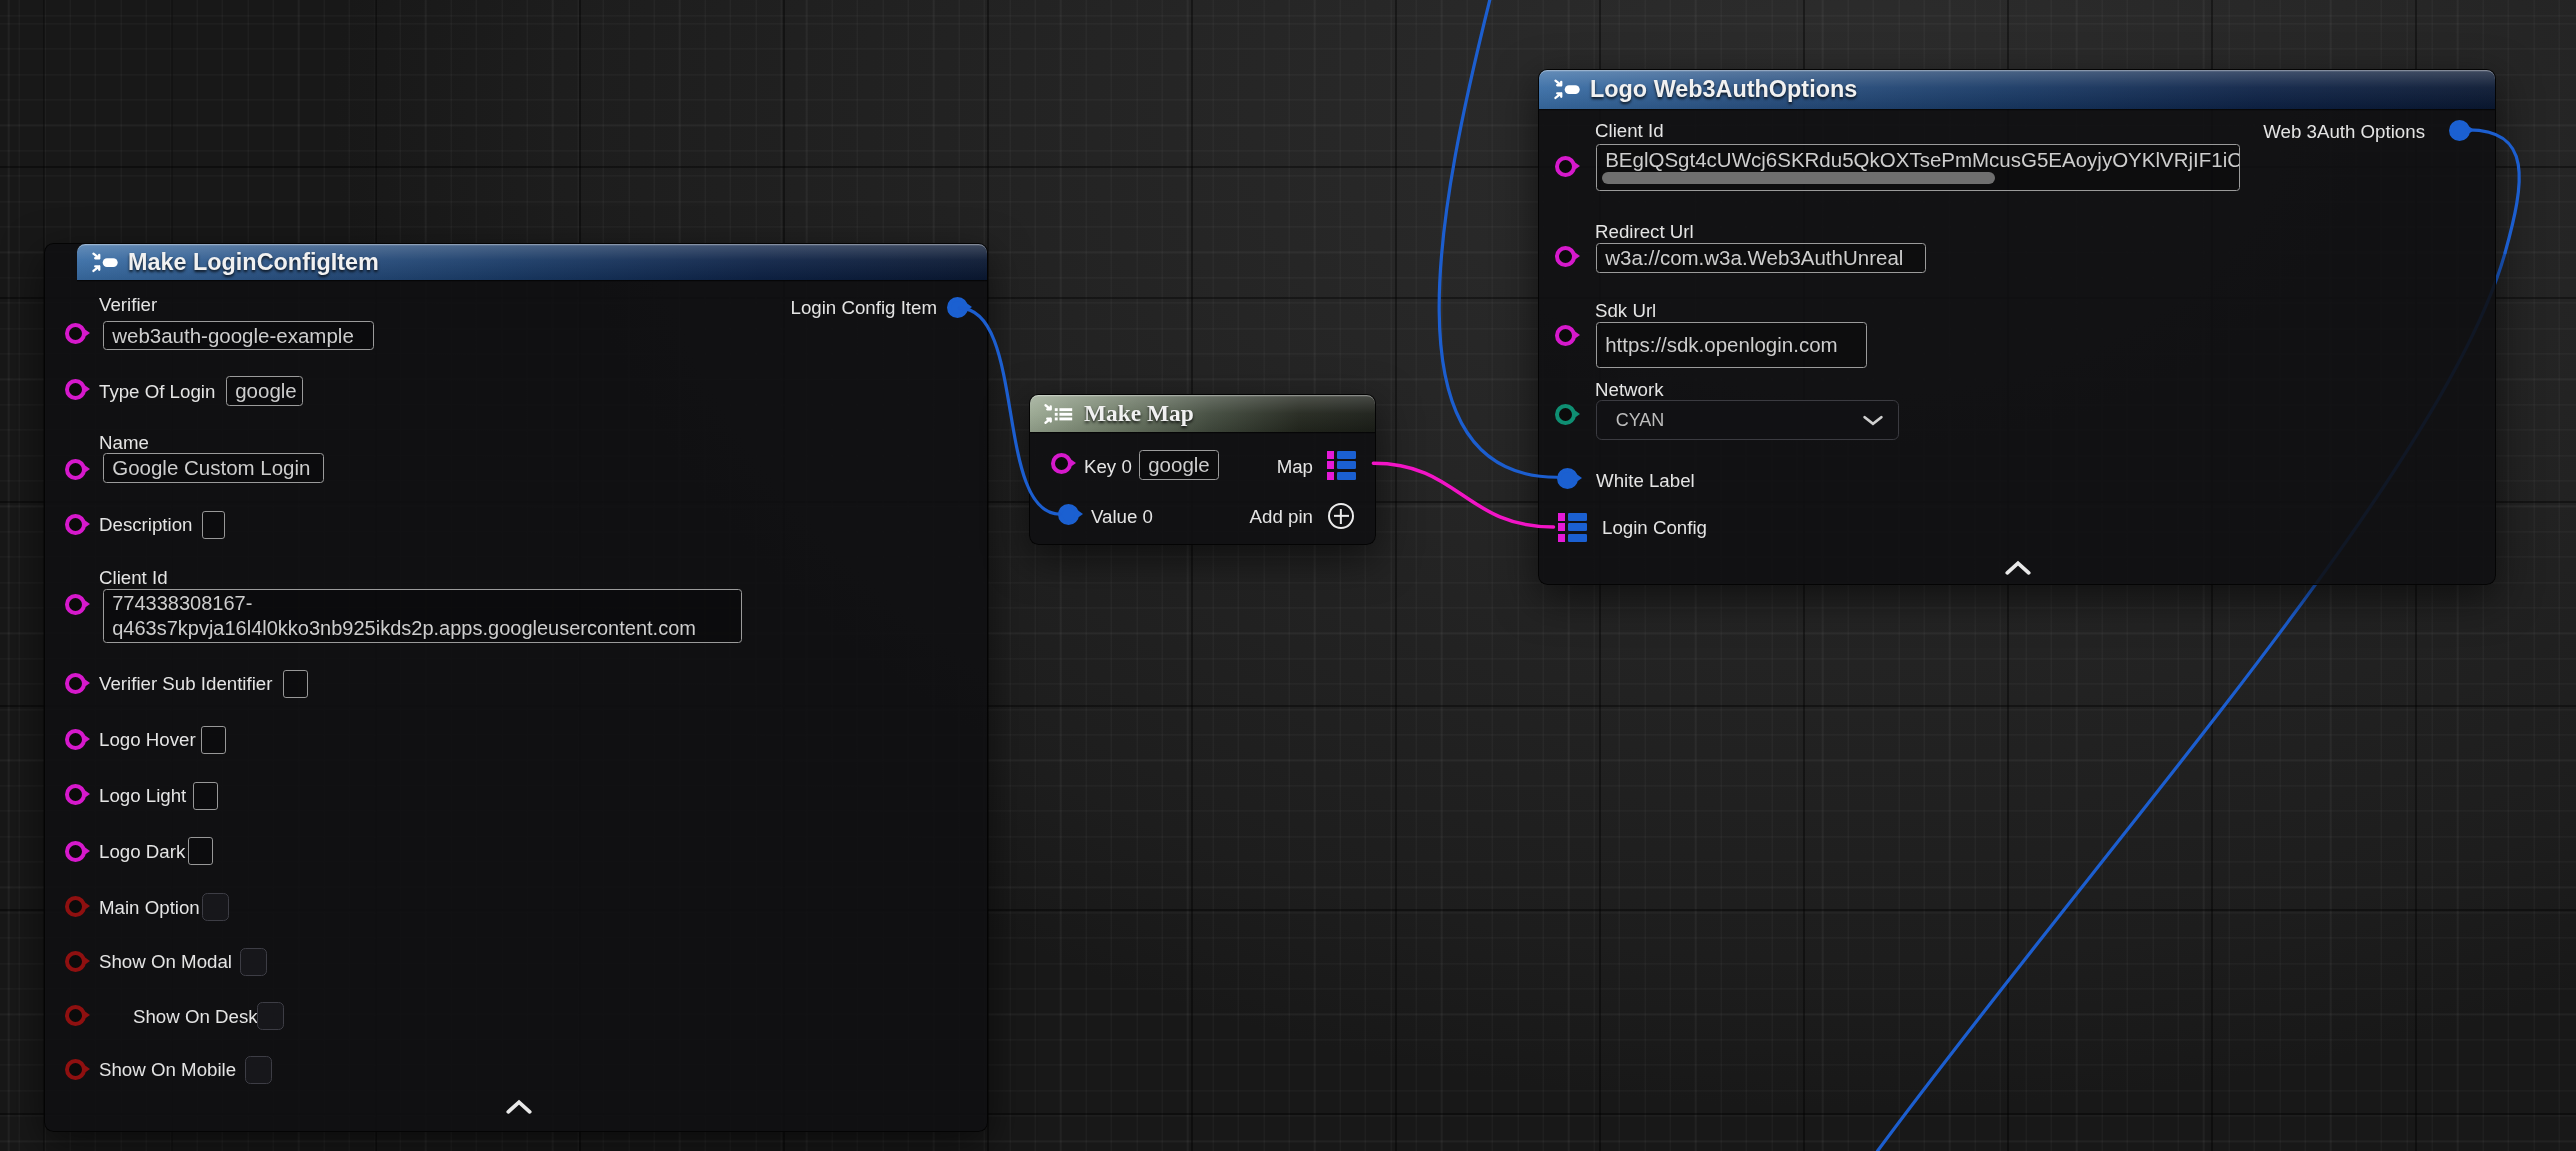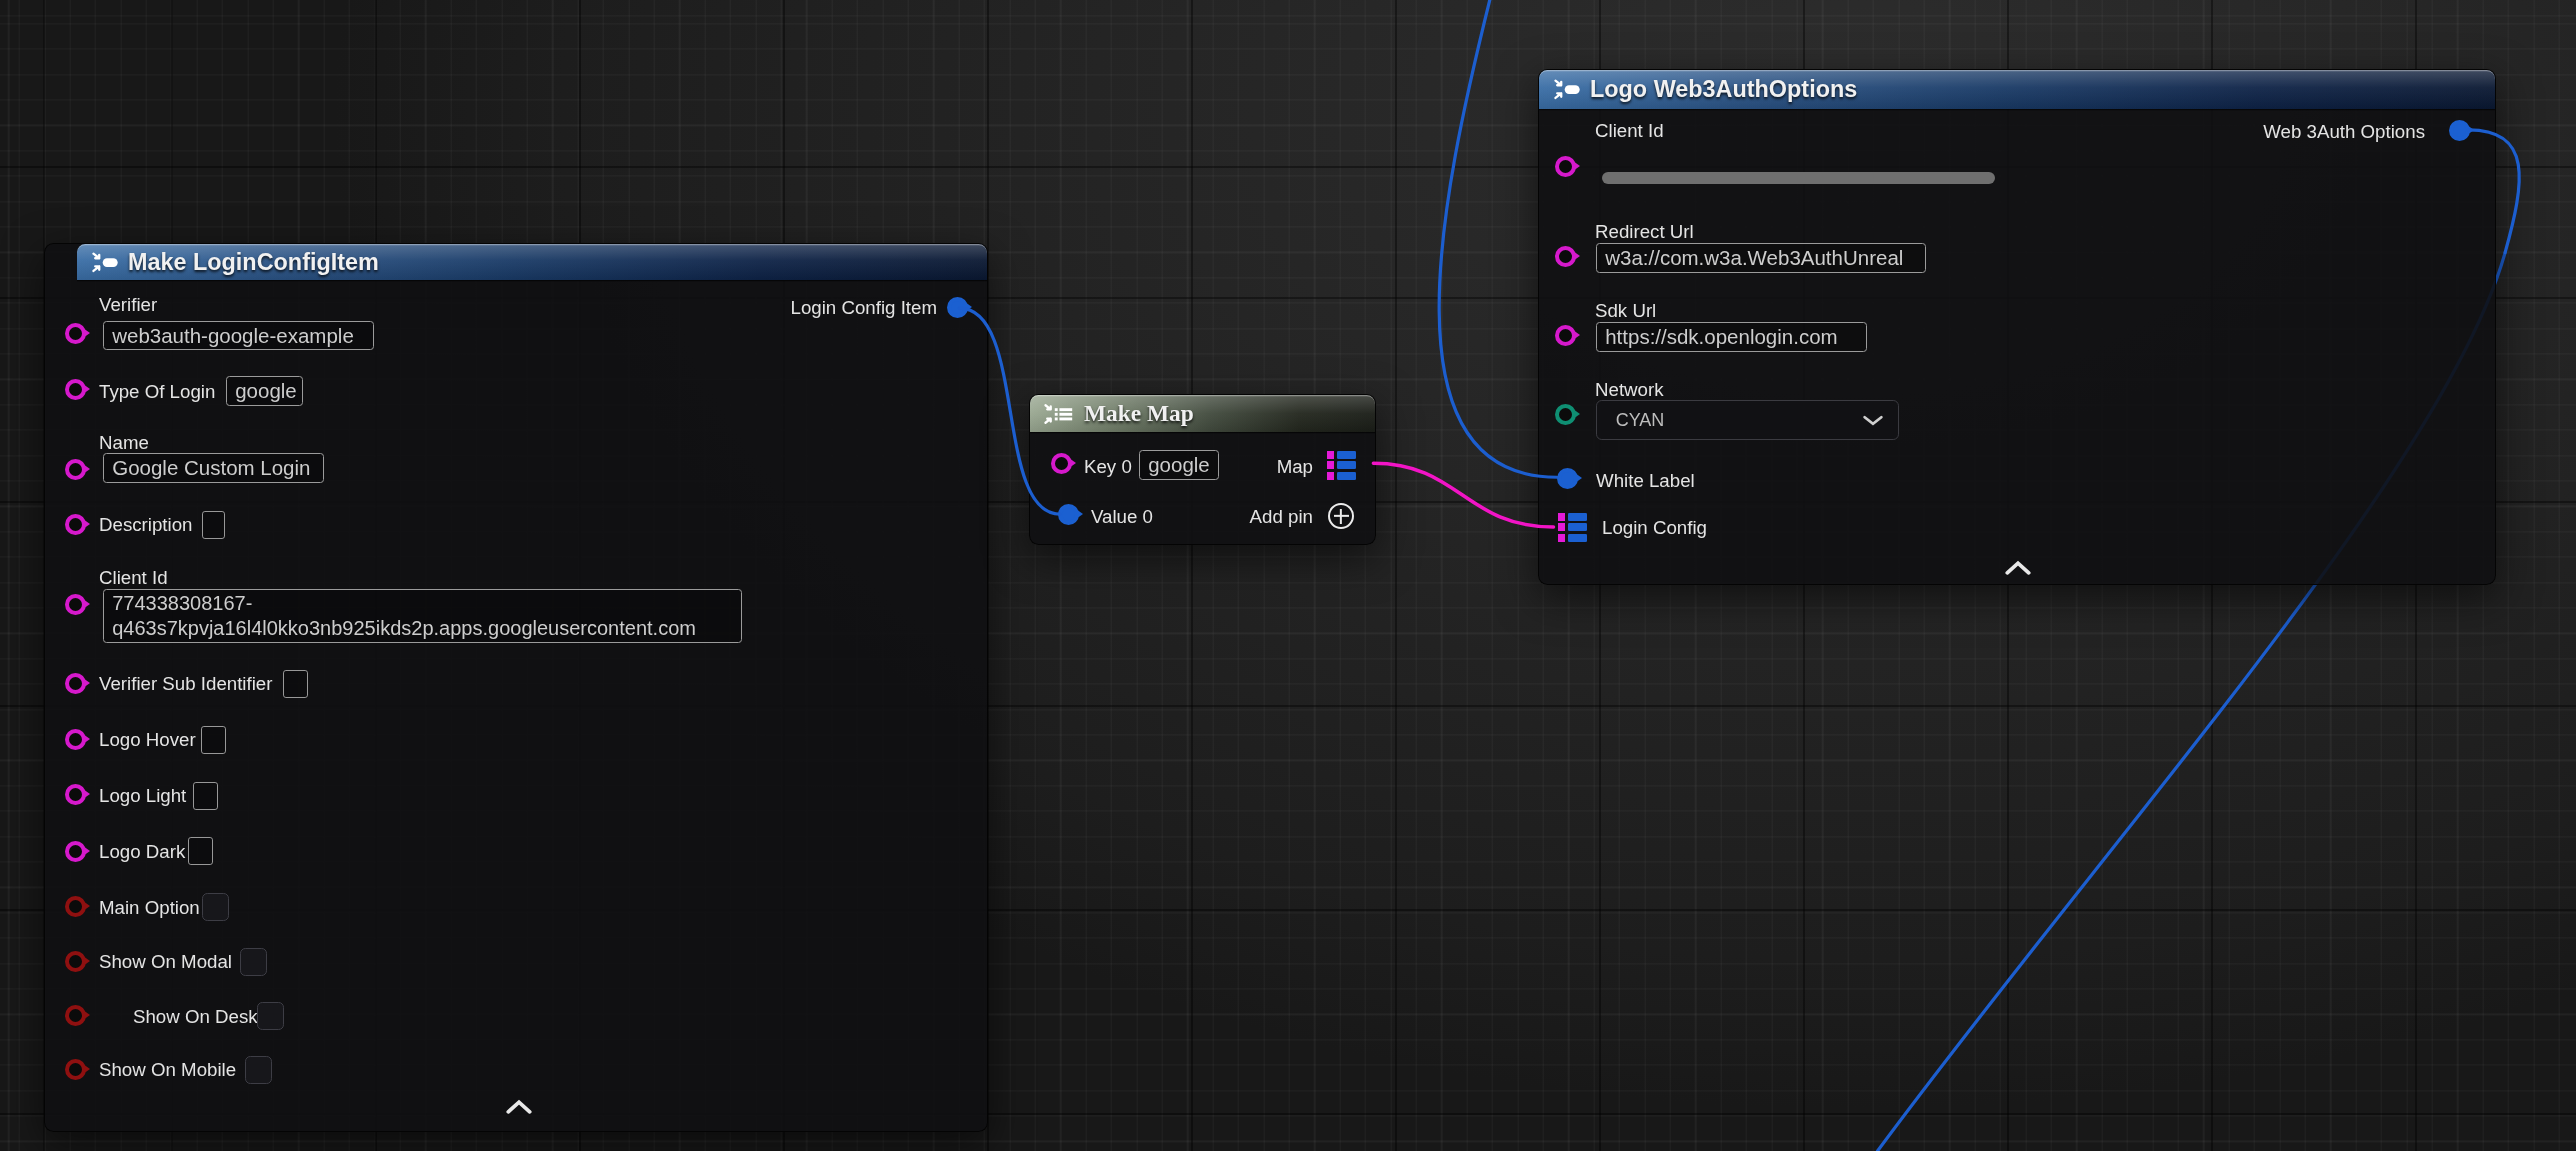--- a/index.html
+++ b/index.html
@@ -199,29 +199,30 @@
         </svg>
       </span>
       <span class="hdr-title" style="left:51px;top:5.8px;">Logo Web3AuthOptions</span>
     </div>
 
     <span class="lbl rt" style="right:70px;top:51px;">Web 3Auth Options</span>
     <span class="pin struct solid" style="left:910px;top:50px;"></span>
 
     <span class="lbl" style="left:56px;top:50px;">Client Id</span>
     <span class="pin string" style="left:16.4px;top:86px;"></span>
+    <div class="field" style="left:57px;top:74px;width:644px;height:47px;align-items:flex-start;padding-top:2.9px;">BEglQSgt4cUWcj6SKRdu5QkOXTsePmMcusG5EAoyjyOYKlVRjIF1iC</div>
     <div class="scrollbar" style="left:63px;top:102px;width:393px;"></div>
 
     <span class="lbl" style="left:56px;top:151px;">Redirect Url</span>
     <span class="pin string" style="left:16.4px;top:176px;"></span>
     <div class="field" style="left:57px;top:173px;width:330px;height:30px;">w3a://com.w3a.Web3AuthUnreal</div>
 
     <span class="lbl" style="left:56px;top:230px;">Sdk Url</span>
     <span class="pin string" style="left:16.4px;top:255px;"></span>
-    <div class="field" style="left:57px;top:252px;width:271px;height:30px;">https://sdk.openlogin.com</div>
+    <div class="field" style="left:57px;top:252px;width:271px;height:46px;">https://sdk.openlogin.com</div>
 
     <span class="lbl" style="left:56px;top:309px;">Network</span>
     <span class="pin enum" style="left:16.4px;top:334px;"></span>
     <div class="dropdown" style="left:57px;top:330px;width:303px;height:40px;">
       <span>CYAN</span>
       <svg width="20" height="13" viewBox="0 0 24 14">
         <polyline points="2,3 12,11 22,3" fill="none" stroke="#cfcfcf" stroke-width="3.2" stroke-linecap="round"></polyline>
       </svg>
     </div>
 

